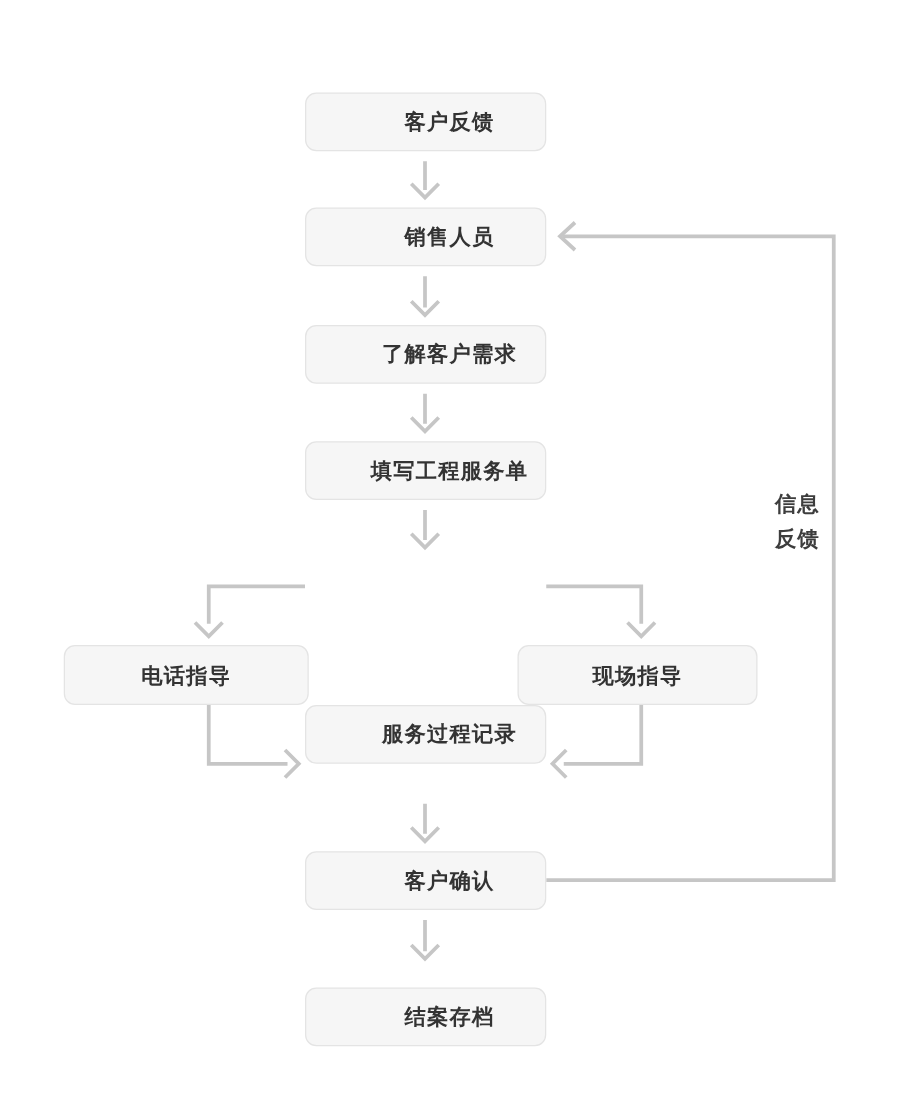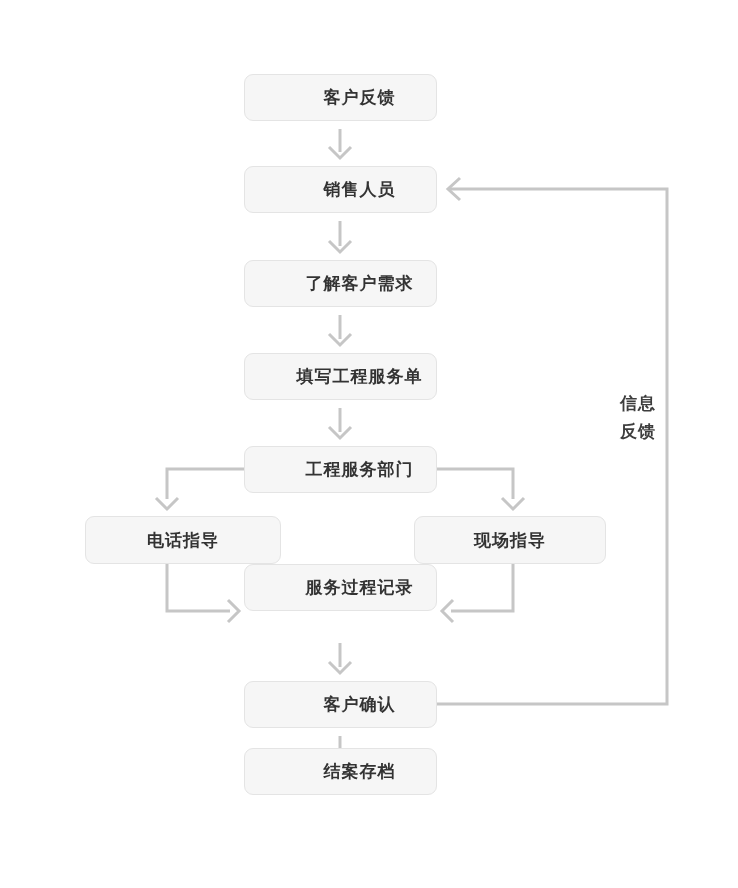--- a/index.html
+++ b/index.html
@@ -131,41 +131,38 @@
   </div>
 
   <div class="node n-main" style="top:166px">
     <span>销售人员</span>
   </div>
 
   <div class="node n-main" style="top:353px">
     <span>填写工程服务单</span>
   </div>
 
-  <div class="node n-main" style="top:446px">
-    <span>工程服务部门</span>
-  </div>
 
-  <div class="node" style="left:85px; top:516px; width:196px; height:48px">
+  <div class="node" style="left:51px; top:516px; width:196px; height:48px">
     <span>电话指导</span>
   </div>
 
   <div class="node" style="left:414px; top:516px; width:192px; height:48px">
     <span>现场指导</span>
   </div>
 
   <div class="node n-main" style="top:564px">
     <span>服务过程记录</span>
   </div>
 
   <div class="node n-main" style="top:681px">
     <span>客户确认</span>
   </div>
 
-  <div class="node n-main" style="top:748px">
+  <div class="node n-main" style="top:790px">
     <span>结案存档</span>
   </div>
 
   <div class="edge-label">
     <div>信息</div>
     <div>反馈</div>
   </div>
 
 </div>
 

